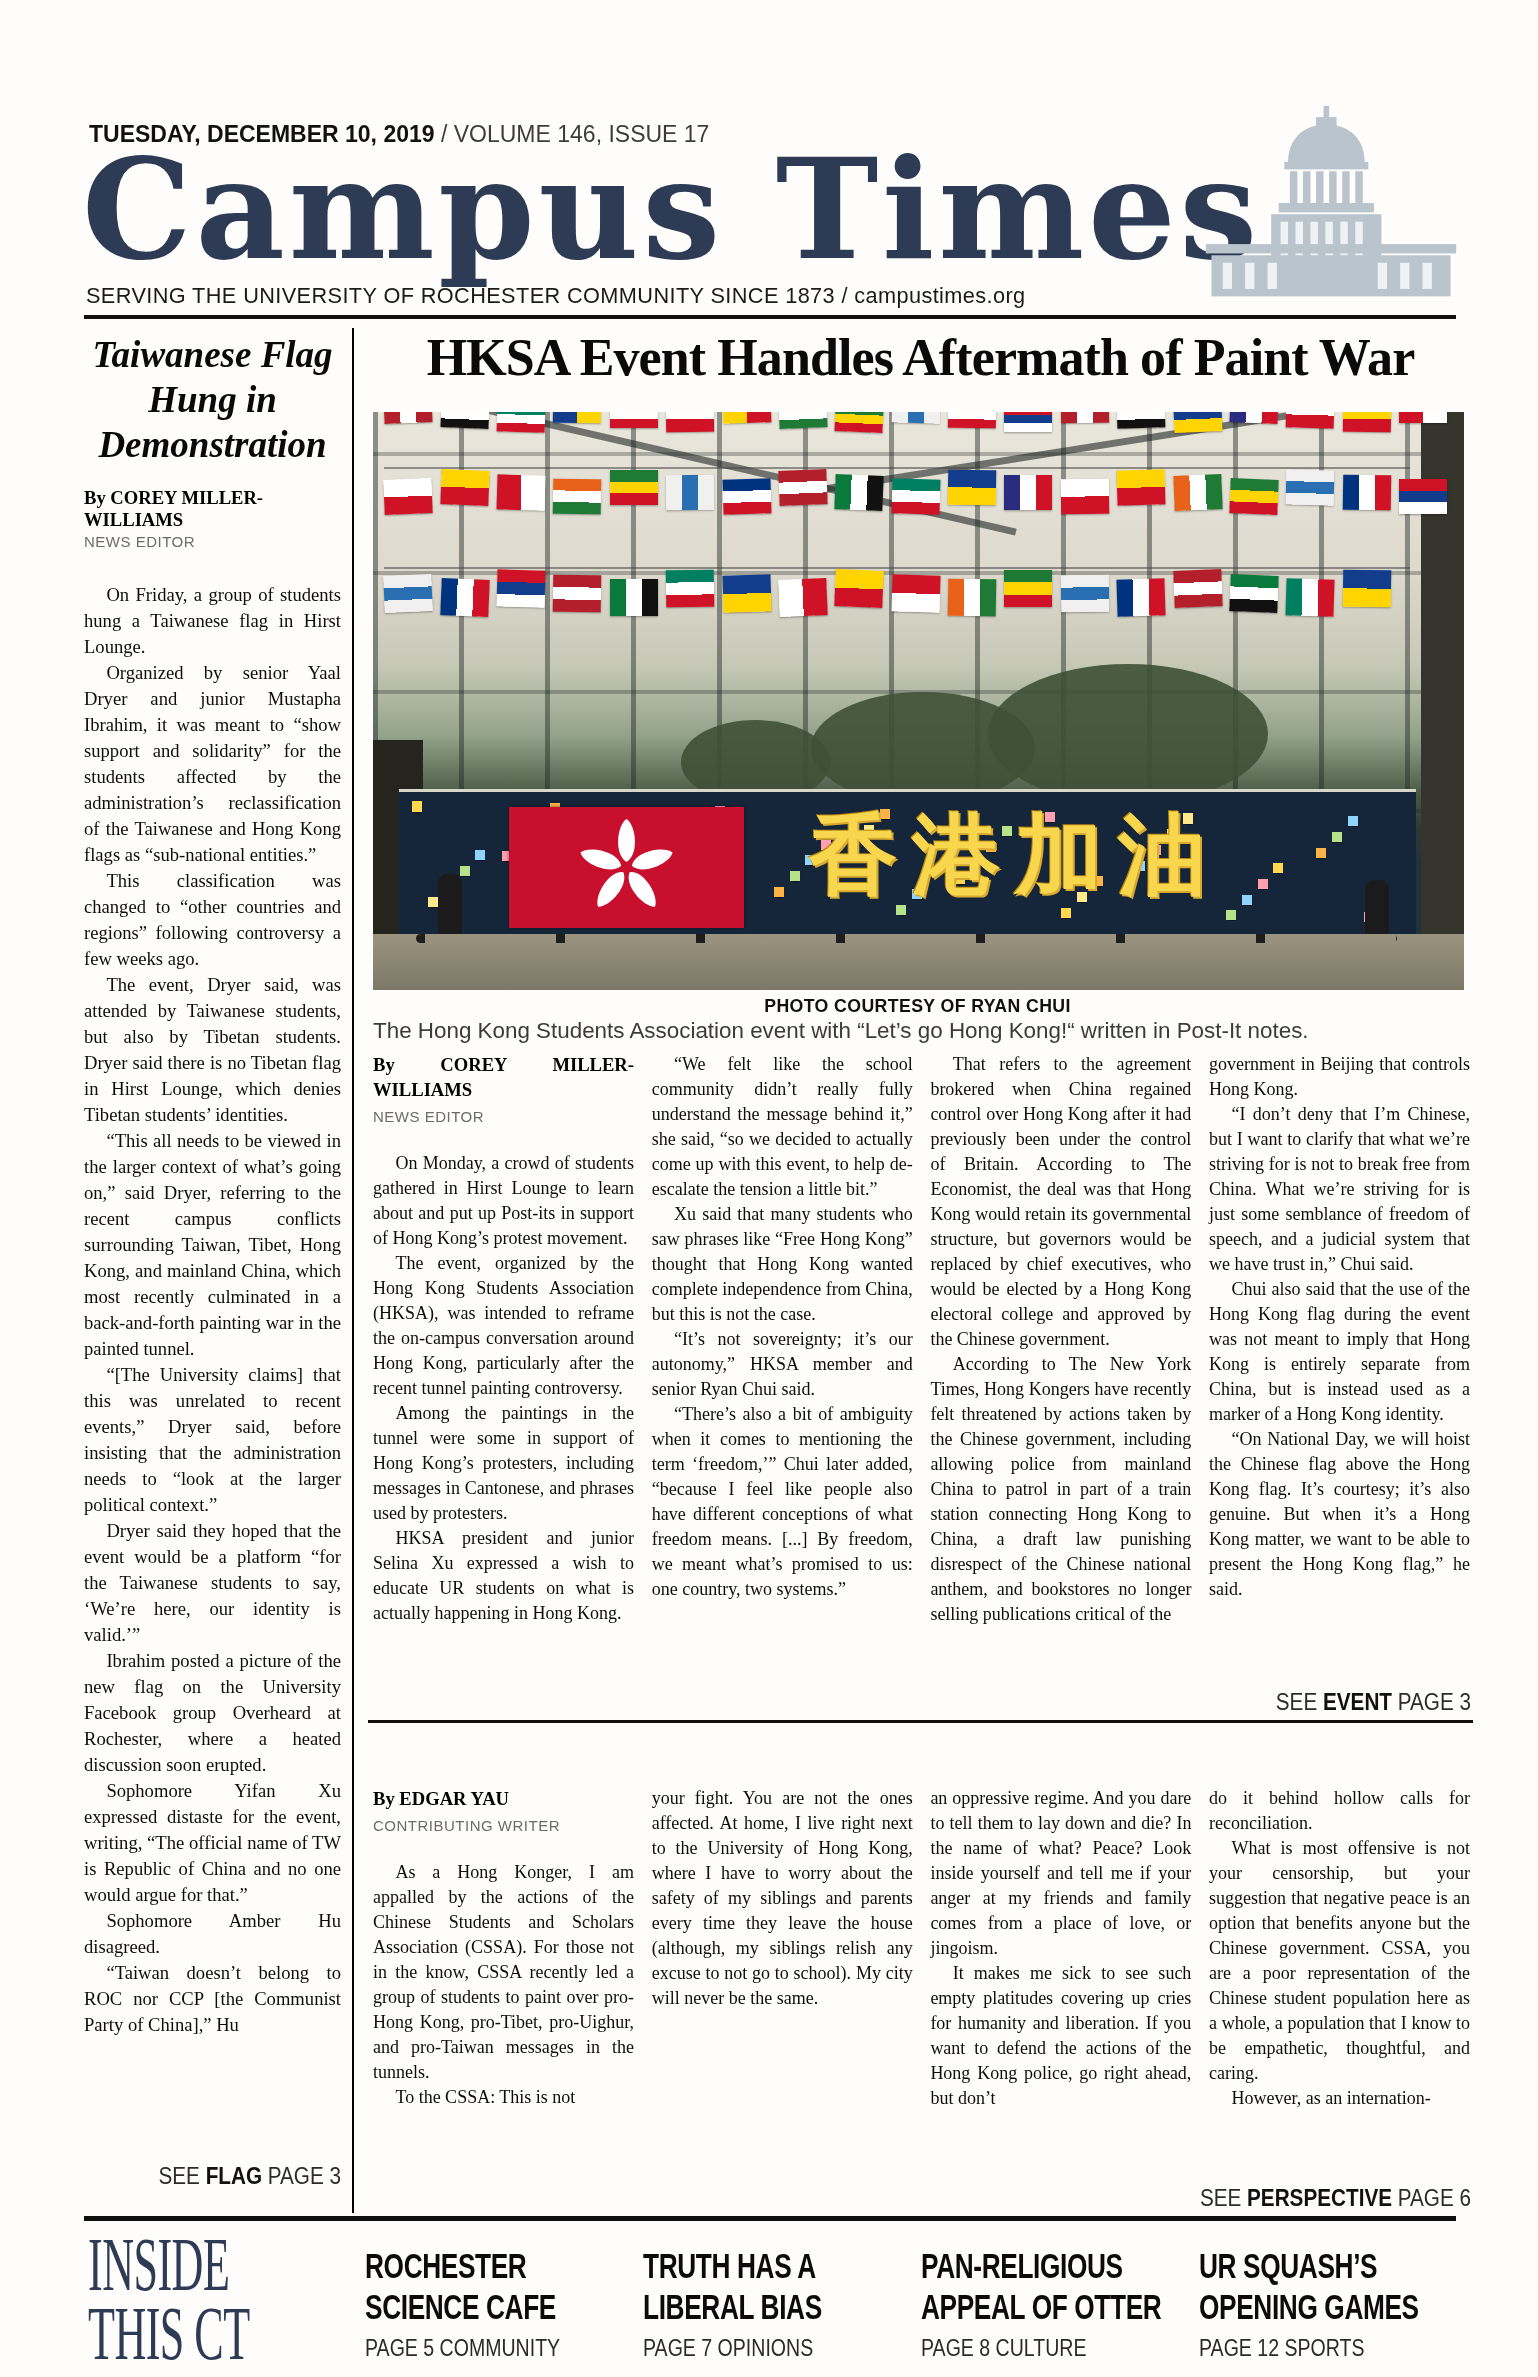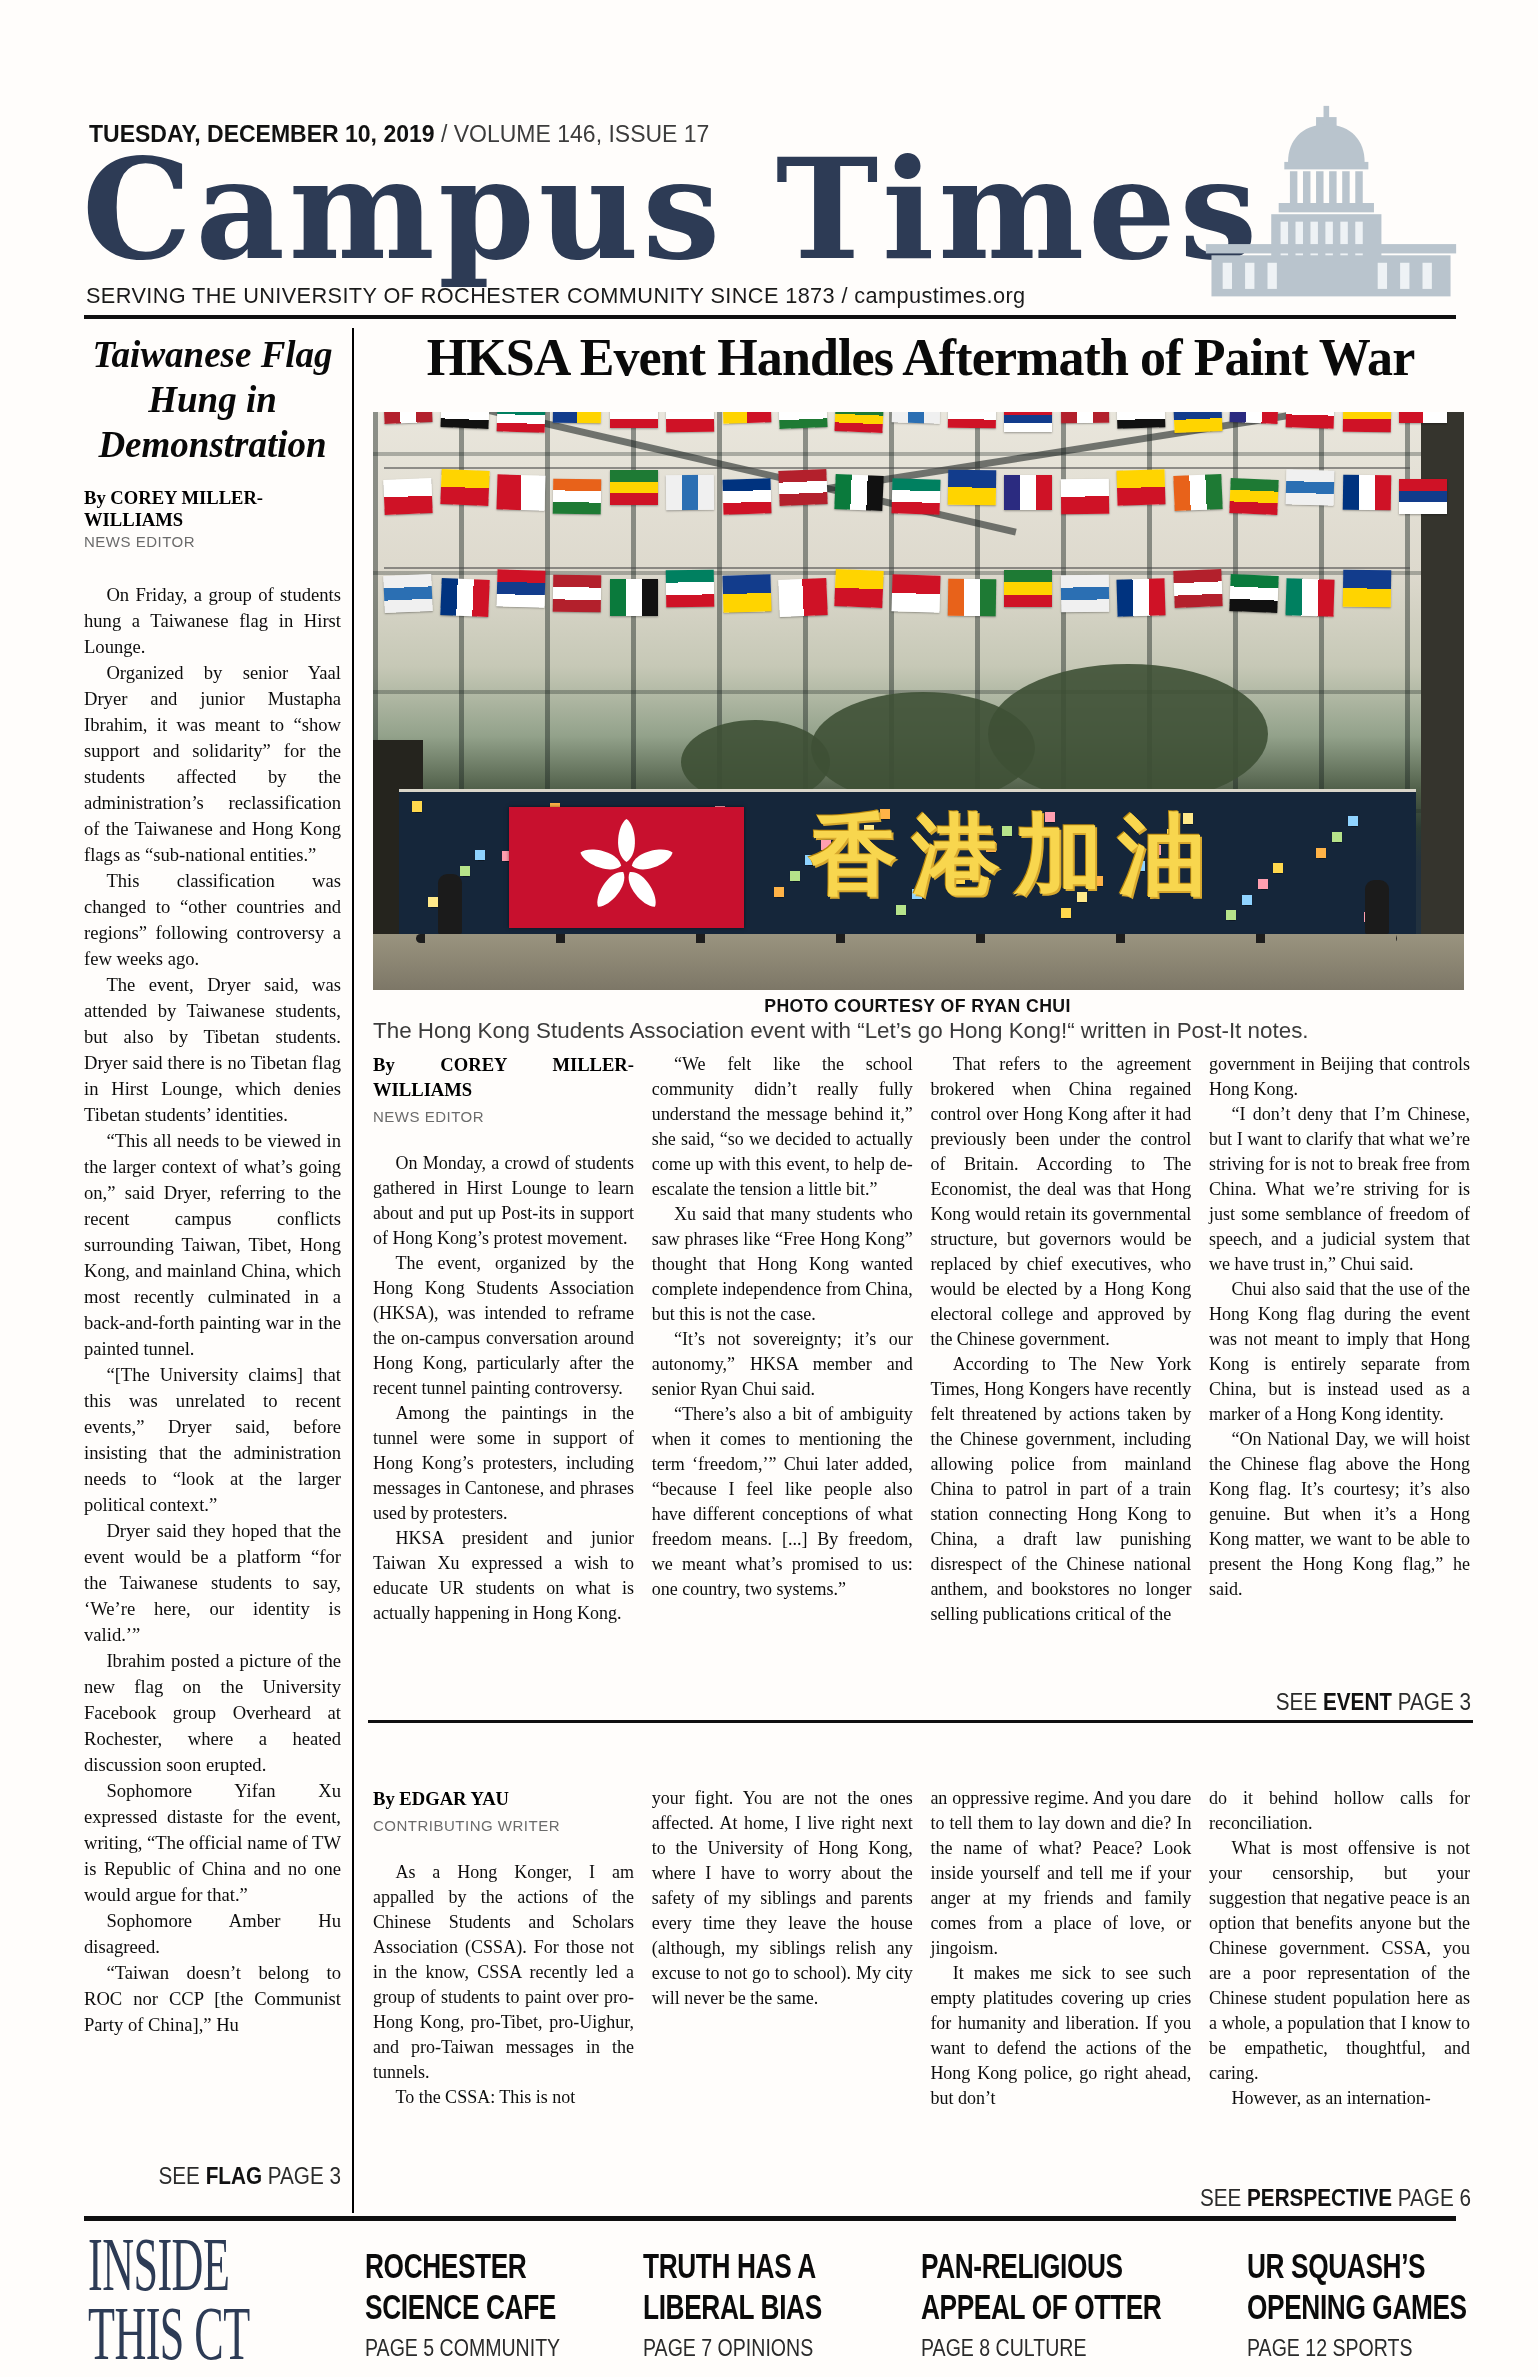--- a/index.html
+++ b/index.html
@@ -99,21 +99,21 @@
   .rule-bottom{position:absolute;left:84px;top:2216px;width:1372px;height:4.7px;background:#101010;}
   .inside-logo{position:absolute;left:88px;top:2230px;color:#2d3b55;font-family:"Liberation Serif",serif;
                font-size:76px;line-height:69px;letter-spacing:-0.9px;
                transform:scaleX(.58);transform-origin:left top;white-space:nowrap;}
   .teaser{position:absolute;top:2245px;width:272px;}
   .teaser .t-line{font-family:"Liberation Sans",sans-serif;font-weight:700;font-size:35px;
                   line-height:41px;color:#0b0b0b;letter-spacing:-0.5px;
                   transform:scaleX(.75);transform-origin:left;white-space:nowrap;}
   .teaser .t-page{margin-top:7.5px;font-family:"Liberation Sans",sans-serif;font-size:23px;
                   color:#2a2a2a;transform:scaleX(.85);transform-origin:left;white-space:nowrap;}
-  .ts1{left:365px;} .ts2{left:643px;} .ts3{left:921px;} .ts4{left:1199px;margin-left:48px;}
+  .ts1{left:365px;} .ts2{left:643px;} .ts3{left:921px;} .ts4{left:1199px;}
 </style>
 </head>
 <body>
 
 <div class="page">
 
   <div class="dateline">
     <span class="date">TUESDAY, DECEMBER 10, 2019</span><span class="issue"> / VOLUME 146, ISSUE 17</span>
   </div>
   <div class="mast-title">Campus Times</div>
@@ -331,21 +331,21 @@
   <div class="cols main-cols">
     <div class="col">
       <div class="bylineblock">
         <div class="byline">By COREY MILLER-WILLIAMS</div>
         <div class="role">NEWS EDITOR</div>
       </div>
       <div>
           <p>On Monday, a crowd of students gathered in Hirst Lounge to learn about and put up Post-its in support of Hong Kong’s protest movement.</p>
           <p>The event, organized by the Hong Kong Students Association (HKSA), was intended to reframe the on-campus conversation around Hong Kong, particularly after the recent tunnel painting controversy.</p>
           <p>Among the paintings in the tunnel were some in support of Hong Kong’s protesters, including messages in Cantonese, and phrases used by protesters.</p>
-          <p>HKSA president and junior Taiwan Xu expressed a wish to educate UR students on what is actually happening in Hong Kong.</p>
+          <p>HKSA president and junior Selina Xu expressed a wish to educate UR students on what is actually happening in Hong Kong.</p>
         </div>
     </div>
     <div class="col">
         <p>“We felt like the school community didn’t really fully understand the message behind it,” she said, “so we decided to actually come up with this event, to help de-escalate the tension a little bit.”</p>
         <p>Xu said that many students who saw phrases like “Free Hong Kong” thought that Hong Kong wanted complete independence from China, but this is not the case.</p>
         <p>“It’s not sovereignty; it’s our autonomy,” HKSA member and senior Ryan Chui said.</p>
         <p>“There’s also a bit of ambiguity when it comes to mentioning the term ‘freedom,’” Chui later added, “because I feel like people also have different conceptions of what freedom means. [...] By freedom, we meant what’s promised to us: one country, two systems.”</p>
       </div>
     <div class="col">
         <p>That refers to the agreement brokered when China regained control over Hong Kong after it had previously been under the control of Britain. According to The Economist, the deal was that Hong Kong would retain its governmental structure, but governors would be replaced by chief executives, who would be elected by a Hong Kong electoral college and approved by the Chinese government.</p>

